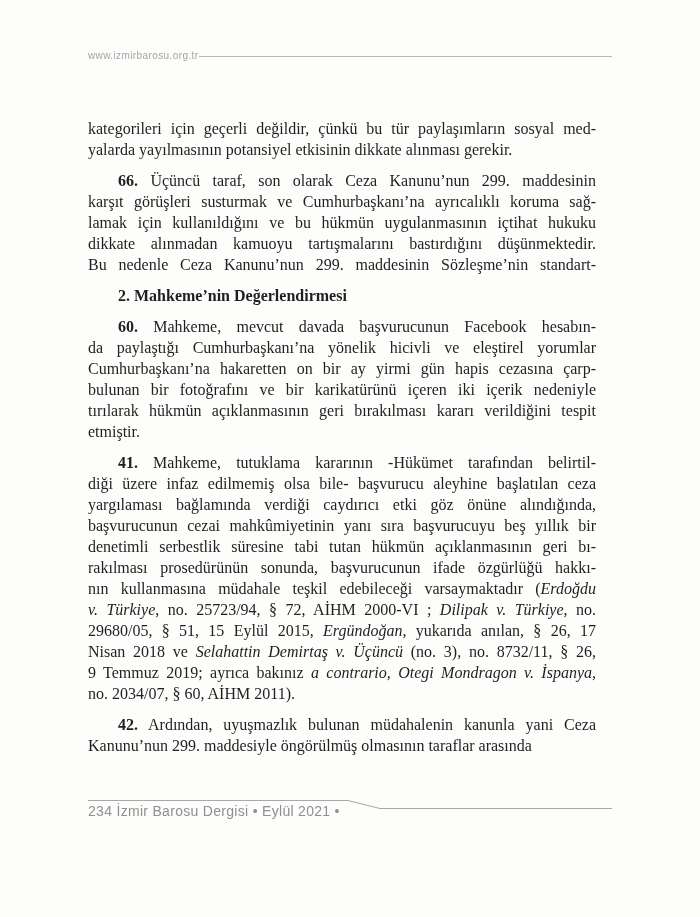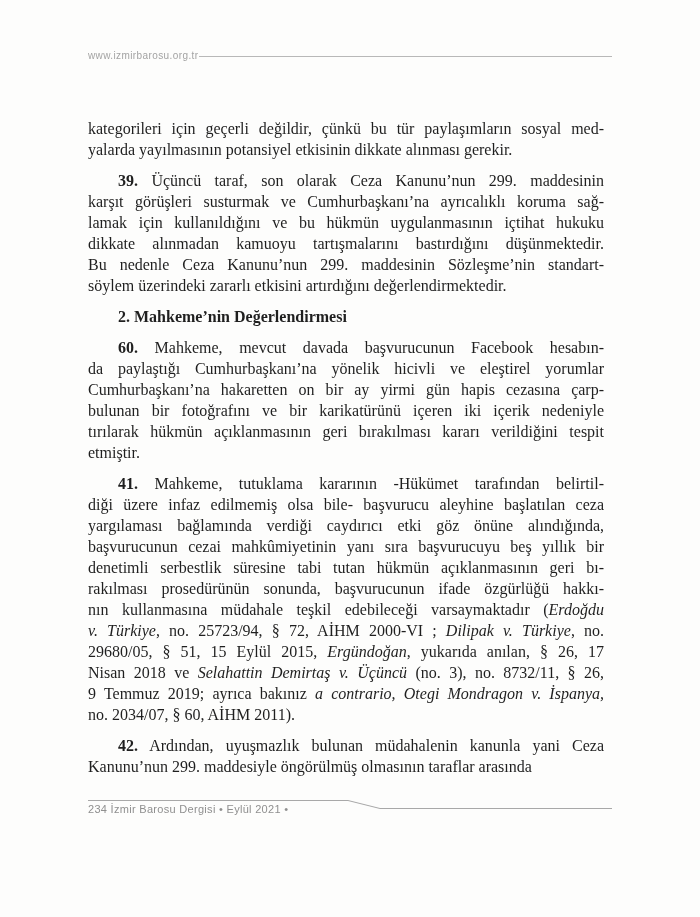--- a/index.html
+++ b/index.html
@@ -39,21 +39,21 @@
     margin-top: 1px;
   }
   
   .body-text {
     position: absolute;
     top: 118px;
     left: 88px;
     width: 524px;
     font-size: 16px;
   }
-  .para { margin: 0 8px 10px 0; }
+  .para { margin: 0 16px 10px 0; }
   .line {
     height: 21px;
     line-height: 21px;
     text-align: justify;
     text-align-last: justify;
   }
   .line.last { text-align-last: left; }
   .para.indent .line.first { text-indent: 30px; }
   .para.heading .line {
     font-weight: bold;
@@ -72,21 +72,21 @@
   .footer-rules {
     position: absolute;
     top: 0;
     left: 0;
   }
   .footer-label {
     position: absolute;
     top: 4px;
     left: 0;
     font-family: "Liberation Sans", sans-serif;
-    font-size: 11px;
+    font-size: 14px;
     color: #8f8f8f;
     letter-spacing: 0.3px;
     white-space: nowrap;
   }
 </style>
 </head>
 <body>
 
 <div class="page">
 
@@ -94,26 +94,25 @@
     <span class="header-url">www.izmirbarosu.org.tr</span>
     <span class="header-rule"></span>
   </div>
 
   <div class="body-text">
       <div class="para">
         <div class="line first"><span>kategorileri için geçerli değildir, çünkü bu tür paylaşımların sosyal med-</span></div>
         <div class="line last"><span>yalarda yayılmasının potansiyel etkisinin dikkate alınması gerekir.</span></div>
       </div>
       <div class="para indent">
-        <div class="line first"><span class="bold">39.</span><span> Üçüncü taraf, son olarak Ceza Kanunu’nun 299. maddesinin</span></div>
+        <div class="line first"><span class="bold">66.</span><span> Üçüncü taraf, son olarak Ceza Kanunu’nun 299. maddesinin</span></div>
         <div class="line"><span>karşıt görüşleri susturmak ve Cumhurbaşkanı’na ayrıcalıklı koruma sağ-</span></div>
         <div class="line"><span>lamak için kullanıldığını ve bu hükmün uygulanmasının içtihat hukuku</span></div>
         <div class="line"><span>dikkate alınmadan kamuoyu tartışmalarını bastırdığını düşünmektedir.</span></div>
         <div class="line"><span>Bu nedenle Ceza Kanunu’nun 299. maddesinin Sözleşme’nin standart-</span></div>
-        <div class="line last"><span>söylem üzerindeki zararlı etkisini artırdığını değerlendirmektedir.</span></div>
       </div>
       <div class="para heading indent">
         <div class="line first last"><span>2. Mahkeme’nin Değerlendirmesi</span></div>
       </div>
       <div class="para indent">
         <div class="line first"><span class="bold">60.</span><span> Mahkeme, mevcut davada başvurucunun Facebook hesabın-</span></div>
         <div class="line"><span>da paylaştığı Cumhurbaşkanı’na yönelik hicivli ve eleştirel yorumlar</span></div>
         <div class="line"><span>Cumhurbaşkanı’na hakaretten on bir ay yirmi gün hapis cezasına çarp-</span></div>
         <div class="line"><span>bulunan bir fotoğrafını ve bir karikatürünü içeren iki içerik nedeniyle</span></div>
         <div class="line"><span>tırılarak hükmün açıklanmasının geri bırakılması kararı verildiğini tespit</span></div>

